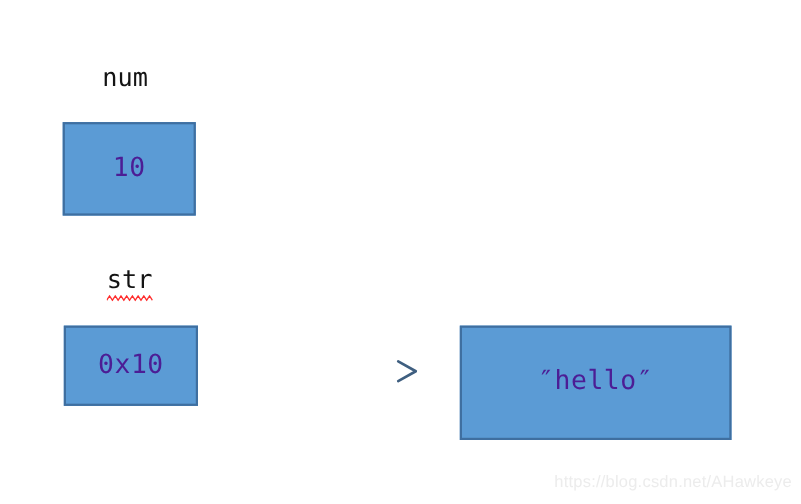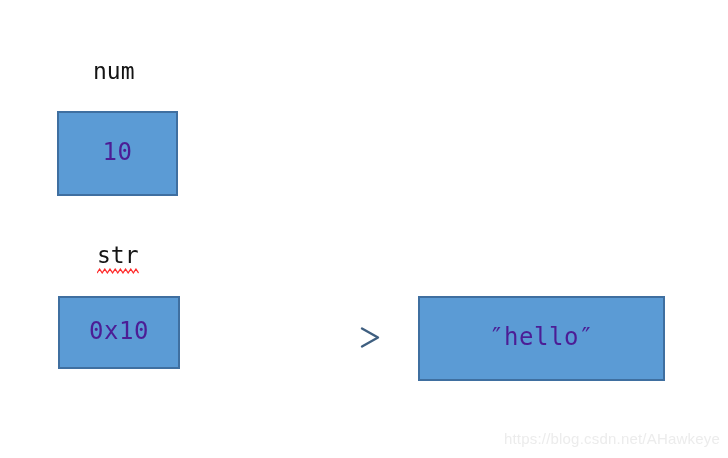--- a/index.html
+++ b/index.html
@@ -56,21 +56,21 @@
   .box-text {
     font-family: "DejaVu Sans Mono", "Liberation Mono", monospace;
     font-size: 24px;
     line-height: 28px;
     color: #4c1d95;
     white-space: nowrap;
     letter-spacing: 0.5px;
   }
   #box-num   { left: 57px;  top: 111px; width: 121px; height: 85px; }
   #box-str   { left: 58px;  top: 296px; width: 122px; height: 73px; }
-  #box-value { left: 418px; top: 296px; width: 247px; height: 85px; }
+  #box-value { left: 418px; top: 296px; width: 247px; height: 104px; }
 
   
   #box-num .box-text   { position: relative; top: -2px; }
   #box-str .box-text   { position: relative; top: -2px; }
   #box-value .box-text { position: relative; top: -2px; }
 
   
   #pointer-arrow {
     position: absolute;
     left: 226px;

